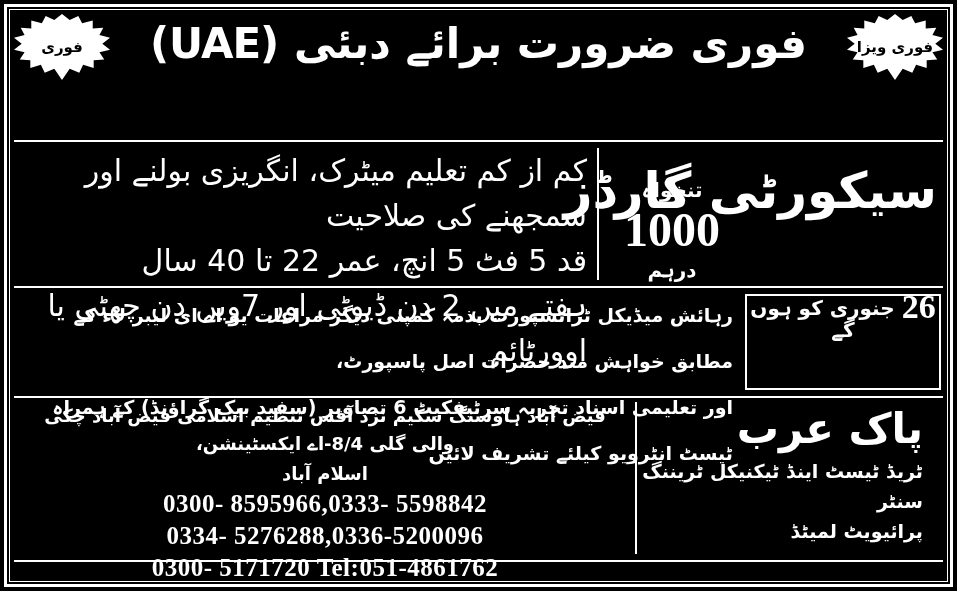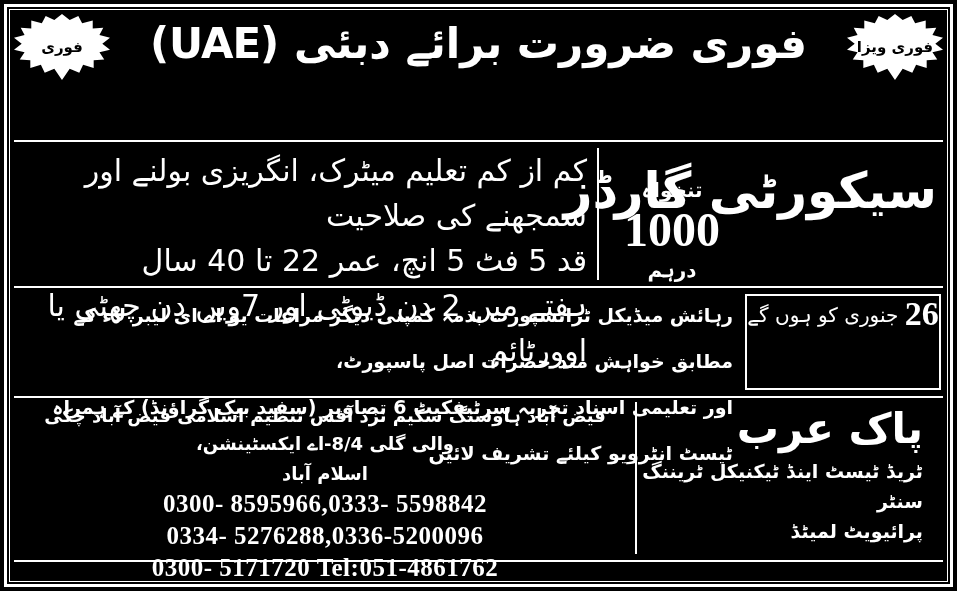--- a/index.html
+++ b/index.html
@@ -199,22 +199,22 @@
     text-align: center;
   }
   .interview-label {
     font-size: 19px;
     font-weight: bold;
     line-height: 28px;
     padding-top: 2px;
   }
   .interview-date {
     font-size: 20px;
-    font-weight: normal;
-    line-height: 36px;
+    font-weight: bold;
+    line-height: 22px;
   }
   .interview-date b {
     font-size: 34px;
     font-family: "Liberation Serif", serif;
     vertical-align: -3px;
   }
   .details-text {
     position: absolute;
     right: 210px;
     top: 2px;

